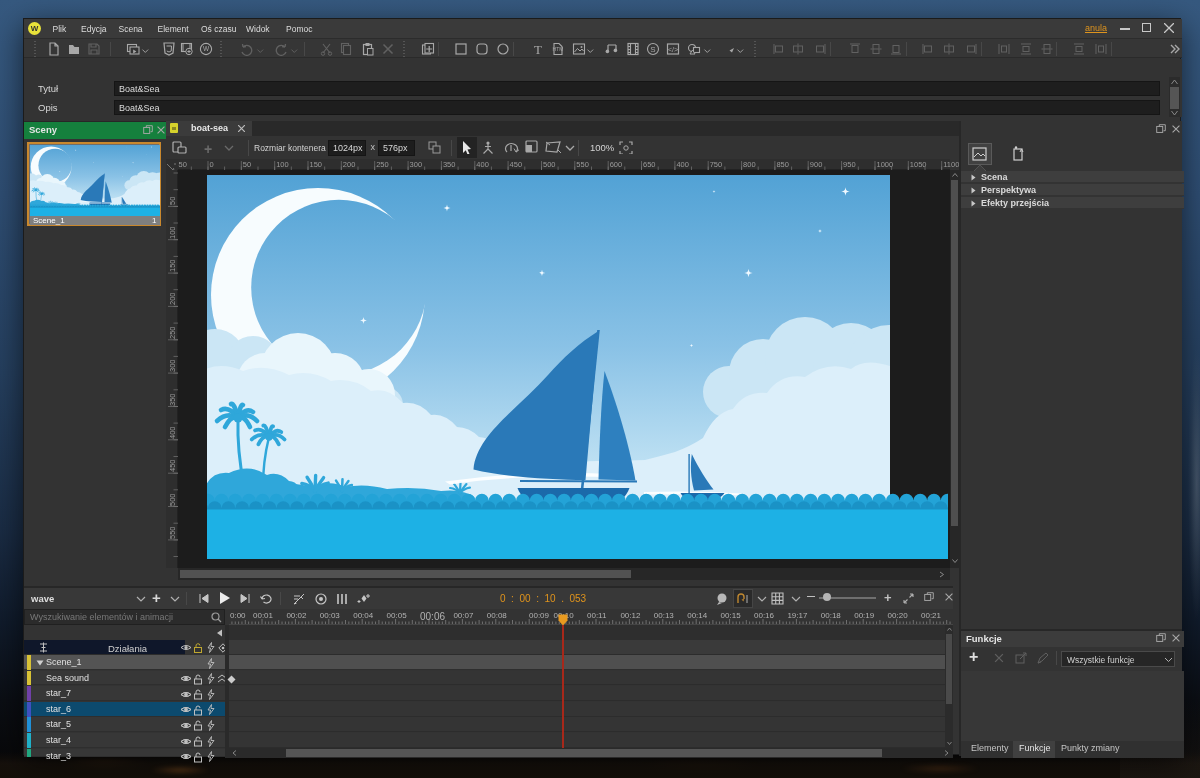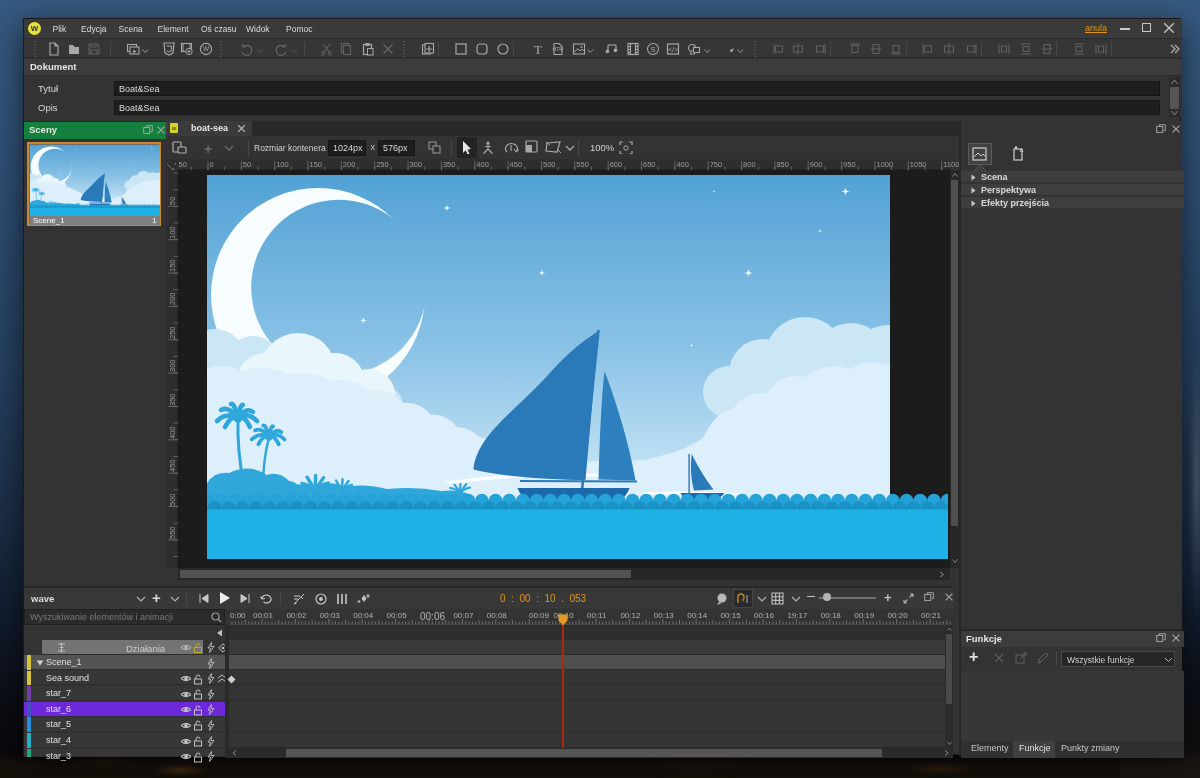--- a/index.html
+++ b/index.html
@@ -438,23 +438,20 @@
           <rect x="4.5" y="4" width="5" height="6" fill="none" stroke="#a8a8a8"></rect>
         </svg>
       </span>
       <span class="ab" style="left:1144px;top:3px;opacity:1">
         <svg width="14" height="14" viewBox="0 0 14 14" style="display:block">
           <path d="M3,3 l4,4 -4,4 M7,3 l4,4 -4,4" fill="none" stroke="#a8a8a8" stroke-width="1.4"></path>
         </svg>
       </span>
     </div>
     <div class="ab" style="left:0;top:40px;width:1158px;height:58px;background:#333">
-      <div class="ab" style="left:0;top:0;width:1158px;height:17px;background:#3c3c3c;border-bottom:1px solid #2a2a2a">
-        <span class="ab hdr" style="left:6px;top:2px;font-size:9.5px">Dokument</span>
-      </div>
       <span class="ab ttxt" style="left:14px;top:24px;font-size:9.5px">Tytuł</span>
       <span class="ab ttxt" style="left:14px;top:43px;font-size:9.5px">Opis</span>
       <div class="ab" style="left:90px;top:22px;width:1046px;height:15px;background:#1e1e1e;border:1px solid #151515">
         <span class="ab" style="left:4px;top:1.5px;font-size:9px;color:#dcdcdc">Boat&amp;Sea</span>
       </div>
       <div class="ab" style="left:90px;top:41px;width:1046px;height:15px;background:#1e1e1e;border:1px solid #151515">
         <span class="ab" style="left:4px;top:1.5px;font-size:9px;color:#dcdcdc">Boat&amp;Sea</span>
       </div>
       <div class="ab" style="left:1145px;top:18px;width:11px;height:40px;background:#2b2b2b">
         <svg class="ab" style="left:2px;top:2px" width="7" height="6">
@@ -825,21 +822,21 @@
         <span class="ab" style="left:625.2px;top:1.5px;font-size:8px;color:#b2b2b2">00:19</span>
         <span class="ab" style="left:658.6px;top:1.5px;font-size:8px;color:#b2b2b2">00:20</span>
         <span class="ab" style="left:692.0px;top:1.5px;font-size:8px;color:#b2b2b2">00:21</span>
       </div>
       <div class="ab" style="left:0;top:37px;width:201px;height:15px;background:#333">
         <svg class="ab" style="left:192px;top:4px" width="7" height="8">
           <path d="M6,0.5 L1,4 L6,7.5 Z" fill="#c0c0c0"></path>
         </svg>
       </div>
       <div class="ab" style="left:205px;top:37px;width:724px;height:15px;background:#2e2e2e"></div>
-      <div class="ab" style="left:18px;top:52px;width:161px;height:15px;background:#737373;border-bottom:1px solid #2c2c2c">
+      <div class="ab" style="left:0;top:52px;width:161px;height:15px;background:#0f172a;border-bottom:1px solid #2c2c2c">
         <svg class="ab" style="left:14px;top:2px" width="11" height="11">
           <path d="M5.5,0.5 v10 M2,2 h7 M2,9 h7 M3.5,5.5 h4" stroke="#c0c0c0"></path>
         </svg>
         <span class="ab" style="left:84px;top:2.5px;font-size:9.5px;color:#d0d0d0">Działania</span>
       </div>
       <div class="ab" style="left:205px;top:52px;width:724px;height:15px;background:#3a3a3a;border-bottom:1px solid #2c2c2c"></div>
       <svg class="ab" style="left:156px;top:55px" width="12" height="9">
         <path d="M1,4.5 Q6,0.5 11,4.5 Q6,8.5 1,4.5 Z" fill="none" stroke="#c0c0c0"></path>
         <circle cx="6" cy="4.5" r="1.6" fill="#c0c0c0"></circle>
       </svg>
@@ -870,21 +867,21 @@
         </svg>
       </div>
       <div class="ab" style="left:0;top:98.2px;width:201px;height:14.799999999999999px;background:#373737;border-bottom:1px solid #2e2e2e">
         <span class="ab" style="left:3px;top:0;width:4px;height:14.799999999999999px;background:#7040a8"></span>
         <span class="ab" style="left:22px;top:2px;font-size:9px;color:#e0e0e0">star_7</span>
         <svg class="ab" style="left:156px;top:3.5px" width="12" height="9">
           <path d="M1,4.5 Q6,0.5 11,4.5 Q6,8.5 1,4.5 Z" fill="none" stroke="#c0c0c0"></path>
           <circle cx="6" cy="4.5" r="1.6" fill="#c0c0c0"></circle>
         </svg>
       </div>
-      <div class="ab" style="left:0;top:113.8px;width:201px;height:14.799999999999999px;background:#6d28d9;border-bottom:1px solid #2e2e2e">
+      <div class="ab" style="left:0;top:113.8px;width:201px;height:14.799999999999999px;background:#0c4a6e;border-bottom:1px solid #2e2e2e">
         <span class="ab" style="left:3px;top:0;width:4px;height:14.799999999999999px;background:#4050c0"></span>
         <span class="ab" style="left:22px;top:2px;font-size:9px;color:#e0e0e0">star_6</span>
         <svg class="ab" style="left:156px;top:3.5px" width="12" height="9">
           <path d="M1,4.5 Q6,0.5 11,4.5 Q6,8.5 1,4.5 Z" fill="none" stroke="#c0c0c0"></path>
           <circle cx="6" cy="4.5" r="1.6" fill="#c0c0c0"></circle>
         </svg>
       </div>
       <div class="ab" style="left:0;top:129.4px;width:201px;height:14.799999999999999px;background:#373737;border-bottom:1px solid #2e2e2e">
         <span class="ab" style="left:3px;top:0;width:4px;height:14.799999999999999px;background:#2090d8"></span>
         <span class="ab" style="left:22px;top:2px;font-size:9px;color:#e0e0e0">star_5</span>

